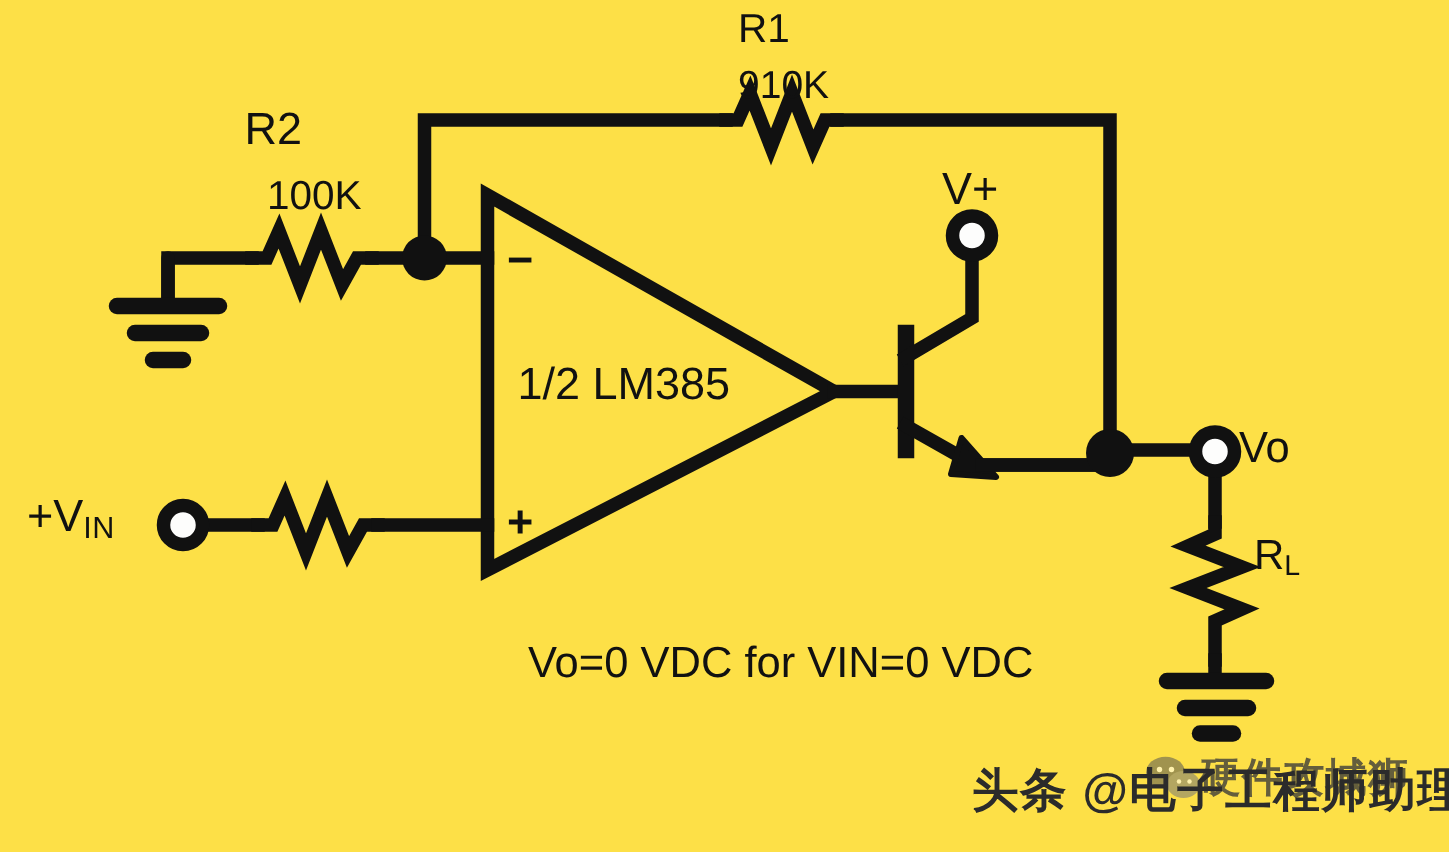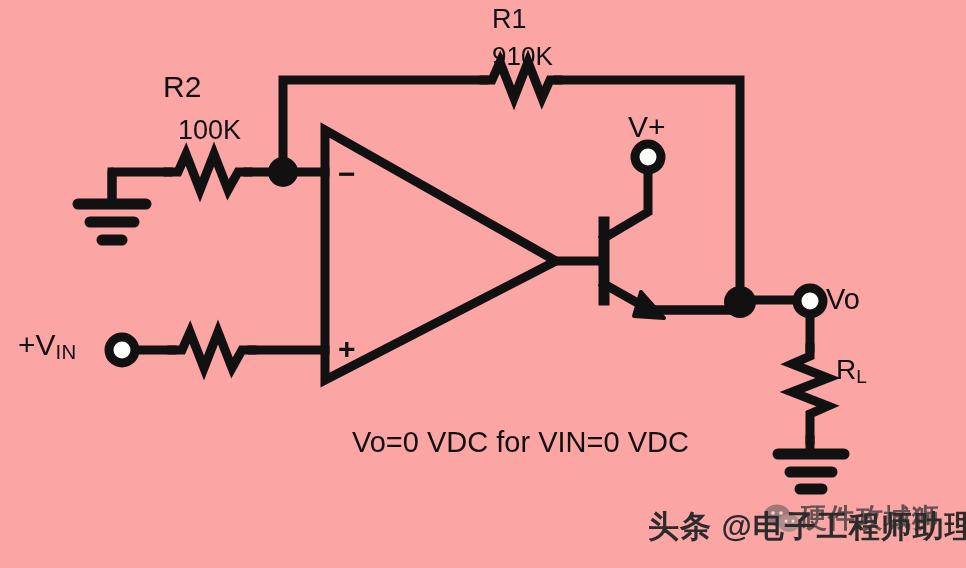--- a/index.html
+++ b/index.html
@@ -6,21 +6,21 @@
   html, body {
     margin: 0;
     padding: 0;
     background: #ffffff;
     font-family: "Liberation Sans", sans-serif;
   }
   #canvas {
     position: relative;
     width: 966px;
     height: 568px;
-    background: #fca5a5;
+    background: #fde047;
     overflow: hidden;
   }
   #schematic {
     position: absolute;
     left: 0;
     top: 0;
     width: 966px;
     height: 568px;
   }
   .lbl {
@@ -151,20 +151,21 @@
     <circle cx="810" cy="301" r="13" fill="#fdfdfc" stroke="#111111" stroke-width="9"></circle>
     <circle cx="122" cy="350" r="13" fill="#fdfdfc" stroke="#111111" stroke-width="9"></circle>
   </svg>
 
   <div class="lbl" id="lbl-r1">R1</div>
   <div class="lbl" id="lbl-r1val">910K</div>
 
   <div class="lbl" id="lbl-r2">R2</div>
   <div class="lbl" id="lbl-r2val">100K</div>
 
+  <div class="lbl" id="lbl-opamp">1/2 LM385</div>
 
   <div class="opsign" id="sign-minus">−</div>
   <div class="opsign" id="sign-plus">+</div>
 
   <div class="lbl" id="lbl-vplus">V+</div>
   <div class="lbl" id="lbl-vo">Vo</div>
 
   <div class="lbl" id="lbl-rl"><span>R</span><span class="sub">L</span></div>
 
   <div class="lbl" id="lbl-vin"><span>+V</span><span class="sub">IN</span></div>

